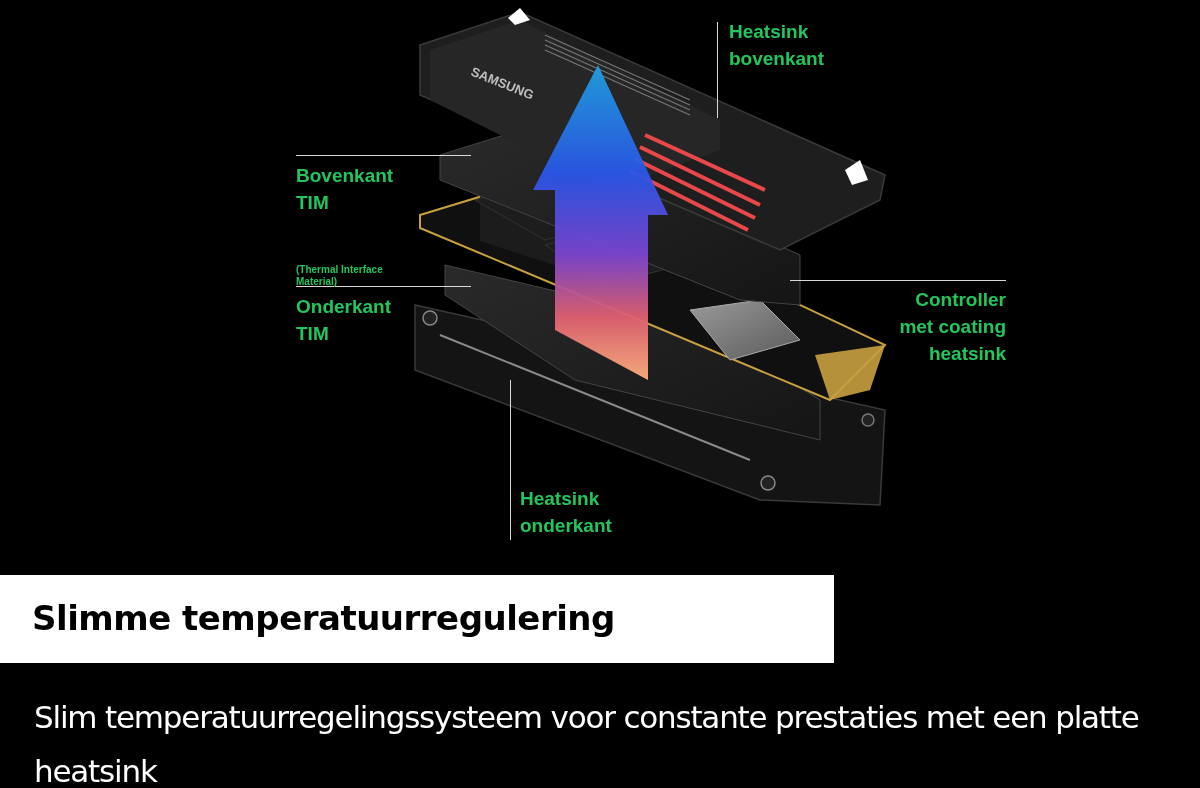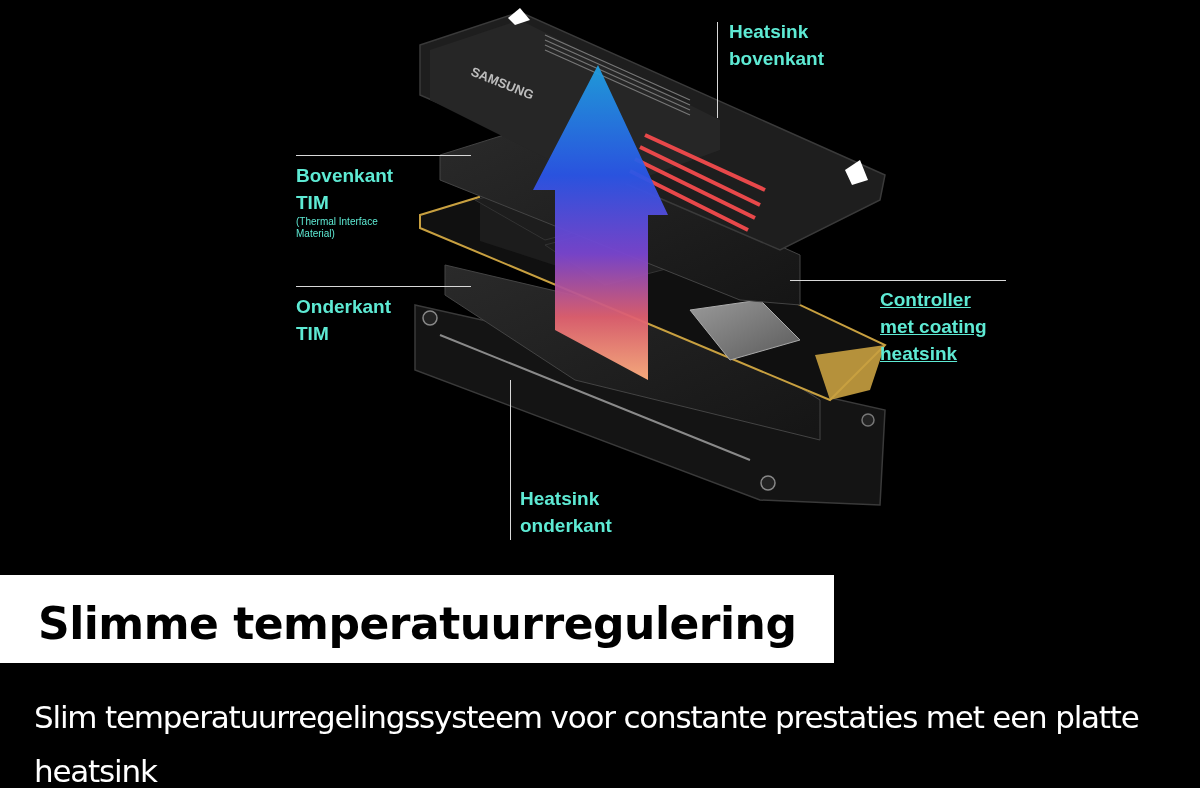--- a/index.html
+++ b/index.html
@@ -1,24 +1,24 @@
 <!DOCTYPE html>
 <html><head>
 <meta charset="utf-8">
 <style>
   html, body { margin:0; padding:0; background:#000; }
   body { width:1200px; height:788px; position:relative; overflow:hidden;
          font-family:"Liberation Sans", "DejaVu Sans", sans-serif; color:#fff; }
   .stage { position:absolute; left:0; top:0; width:1200px; height:570px; }
   svg.art { position:absolute; left:0; top:0; }
-  .callout { position:absolute; font-weight:bold; font-size:19px; line-height:27px; color:#5eead4; }
-  .callout .sub { font-size:10px; line-height:12px; font-weight:normal; display:block; }
+  .callout { position:absolute; font-weight:bold; font-size:19px; line-height:27px; color:#22c55e; }
+  .callout .sub { font-size:10px; line-height:12px; font-weight:bold; display:block;margin-top:48px; }
   .leader { position:absolute; background:#d8d8d8; }
   .title-box { position:absolute; left:0; top:575px; width:834px; height:88px; background:#fff; }
-  .title-box h1 { margin:6px; position:absolute; left:32px; top:14px; font-size:44px; line-height:58px;
+  .title-box h1 { margin:0; position:absolute; left:32px; top:14px; font-size:34px; line-height:58px;
                   font-weight:bold; color:#000; letter-spacing:-0.5px; font-family:"DejaVu Sans", sans-serif; }
   .desc { position:absolute; left:34px; top:690px; width:1180px; font-size:31px; line-height:54px;
           color:#fff; font-family:"DejaVu Sans", sans-serif; letter-spacing:-1.2px; white-space:normal; }
 </style>
 </head>
 <body>
 
 <div class="stage">
   <svg class="art" width="1200" height="570" viewBox="0 0 1200 570">
     <defs>
@@ -95,21 +95,21 @@
   </div>
   <div class="callout" style="left:296px;top:162px;">
     <span>Bovenkant</span><br>
     <span>TIM</span>
     <span class="sub" style="width:110px;">(Thermal Interface Material)</span>
   </div>
   <div class="callout" style="left:296px;top:293px;">
     <span>Onderkant</span><br>
     <span>TIM</span>
   </div>
-  <div class="callout" style="left:880px;top:286px;width:126px;text-align:left;text-decoration:underline;">
+  <div class="callout" style="left:880px;top:286px;width:126px;text-align:right;">
     <span>Controller</span><br>
     <span>met coating</span><br>
     <span>heatsink</span>
   </div>
   <div class="callout" style="left:520px;top:485px;">
     <span>Heatsink</span><br>
     <span>onderkant</span>
   </div>
 </div>
 

